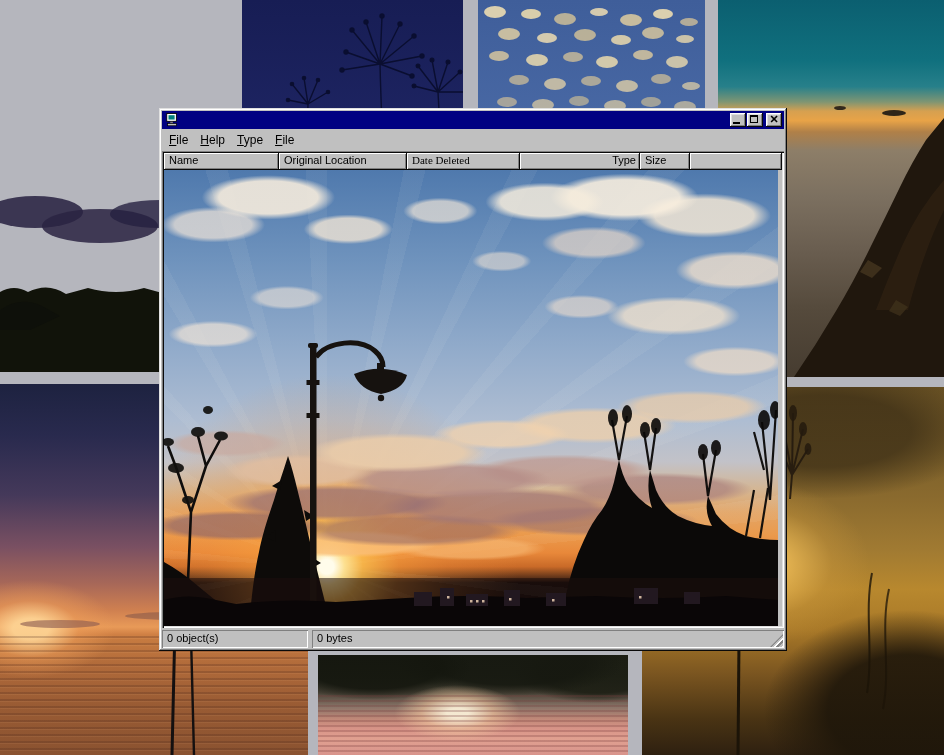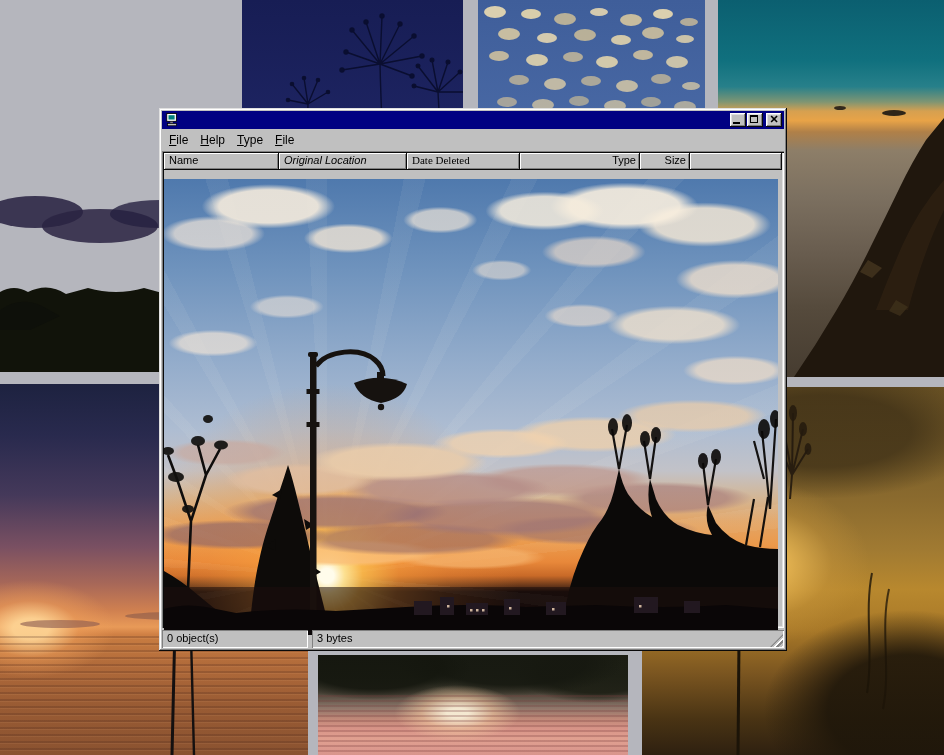--- a/index.html
+++ b/index.html
@@ -79,26 +79,26 @@
   .tbtn.close{margin-left:3px;}
   .glyph-min{position:absolute;left:3px;bottom:3px;width:7px;height:2px;background:#000;}
   .glyph-max{position:absolute;left:3px;top:2px;width:8px;height:8px;border:1px solid #000;border-top-width:2px;box-sizing:border-box;}
   .glyph-x{position:absolute;left:0;top:-1px;width:16px;text-align:center;font-size:11px;font-weight:bold;color:#000;line-height:14px;}
   #menubar{height:22px;display:flex;align-items:center;padding-left:1px;}
   .menu-item{display:inline-block;padding:2px 6px;font-size:12px;color:#000;}
   .menu-item::first-letter{text-decoration:underline;}
   #listframe{height:477px;background:#c0c0c0;
     box-shadow:inset 1px 1px #808080, inset 2px 2px #0a0a0a, inset -1px -1px #ffffff, inset -2px -2px #dfdfdf;
     padding:2px;box-sizing:border-box;position:relative;}
-  #hdr{display:flex;height:26px;background:#c0c0c0;position:relative;z-index:3;}
+  #hdr{display:flex;height:17px;background:#c0c0c0;position:relative;z-index:3;}
   .hcell{box-sizing:border-box;height:17px;font-size:11px;color:#000;padding:1px 4px 0 5px;
     background:#c0c0c0;white-space:nowrap;overflow:hidden;
     box-shadow:inset -1px -1px #0a0a0a, inset 1px 1px #ffffff, inset -2px -2px #808080;}
-  .c1{width:115px;} .c2{width:128px;font-style:italic;} .c3{width:113px;font-family:Liberation Serif, serif;} .c4{width:120px;text-align:right;}
-  .c5{width:50px;text-align:right;} .c6{flex:1 1 auto;}
+  .c1{width:115px;} .c2{width:128px;} .c3{width:113px;font-family:Liberation Serif, serif;} .c4{width:120px;text-align:right;}
+  .c5{width:50px;text-align:left;} .c6{flex:1 1 auto;}
   #viewport{position:relative;width:614px;height:456px;overflow:hidden;background:#6f93bd;}
 
   
   .sky{position:absolute;inset:0;
     background:linear-gradient(#4f79ad 0%,#6f93bd 20%,#93accb 40%,#aebdd2 55%,#c2c2c8 64%,#d4b694 70%,#e2a567 75%,#eb9a4c 80%,#e8883a 84%,#c96a28 87%,#5a3018 89.5%,#140c0a 90.5%,#0a0606 100%);}
   .sunglow{position:absolute;inset:0;
     background:radial-gradient(circle at 26.5% 87%, rgba(255,252,235,1) 0 1.2%, rgba(255,230,150,.95) 3%, rgba(255,195,80,.8) 6%, rgba(250,160,60,.5) 12%, rgba(245,150,60,.25) 20%, transparent 32%);}
   .rays{position:absolute;inset:0;opacity:.55;
     background:repeating-conic-gradient(from 240deg at 26.5% 87%, rgba(255,250,235,0) 0 5deg, rgba(255,250,235,.10) 5deg 8deg, rgba(255,250,235,0) 8deg 14deg);}
   .clouds-hi{position:absolute;inset:0;background:
@@ -361,16 +361,16 @@
               <rect x="475" y="426" width="2.5" height="2.5"></rect>
             <rect x="283" y="426" width="2.5" height="2.5"></rect>
           </g>
         </g>
       </svg>
     </div>
   </div>
 
   <div id="statusbar">
     <div class="spanel left">0 object(s)</div>
-    <div class="spanel right">3 bytes</div>
+    <div class="spanel right">0 bytes</div>
     <div id="grip"></div>
   </div>
 </div>
 
 </body></html>

